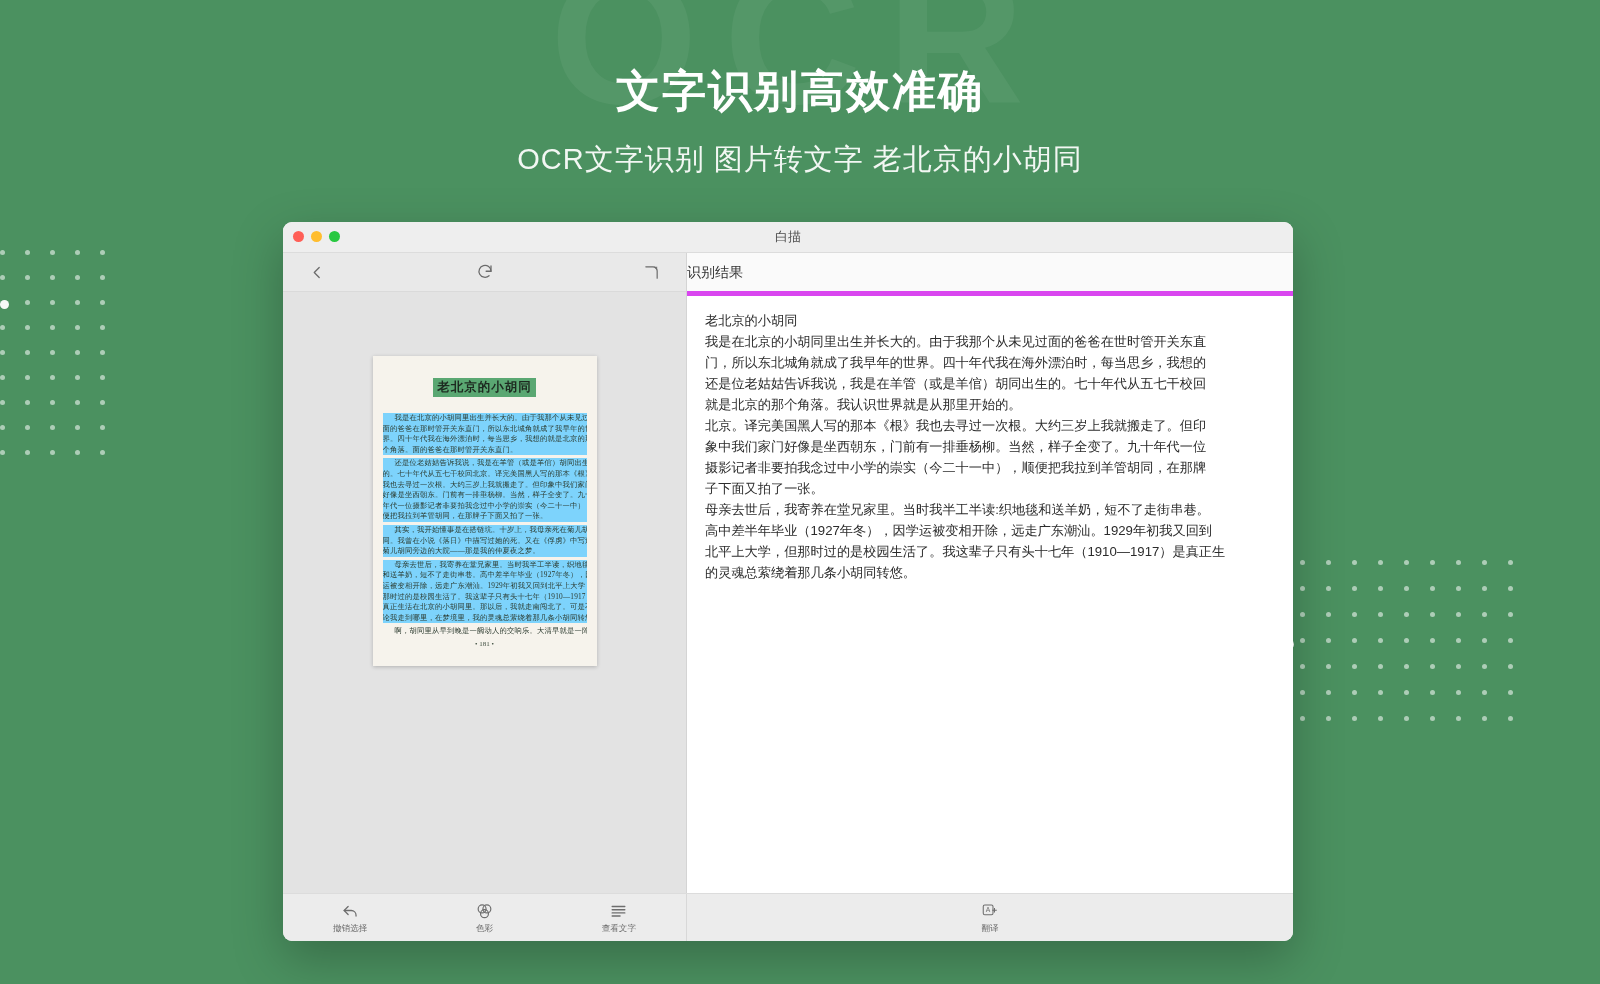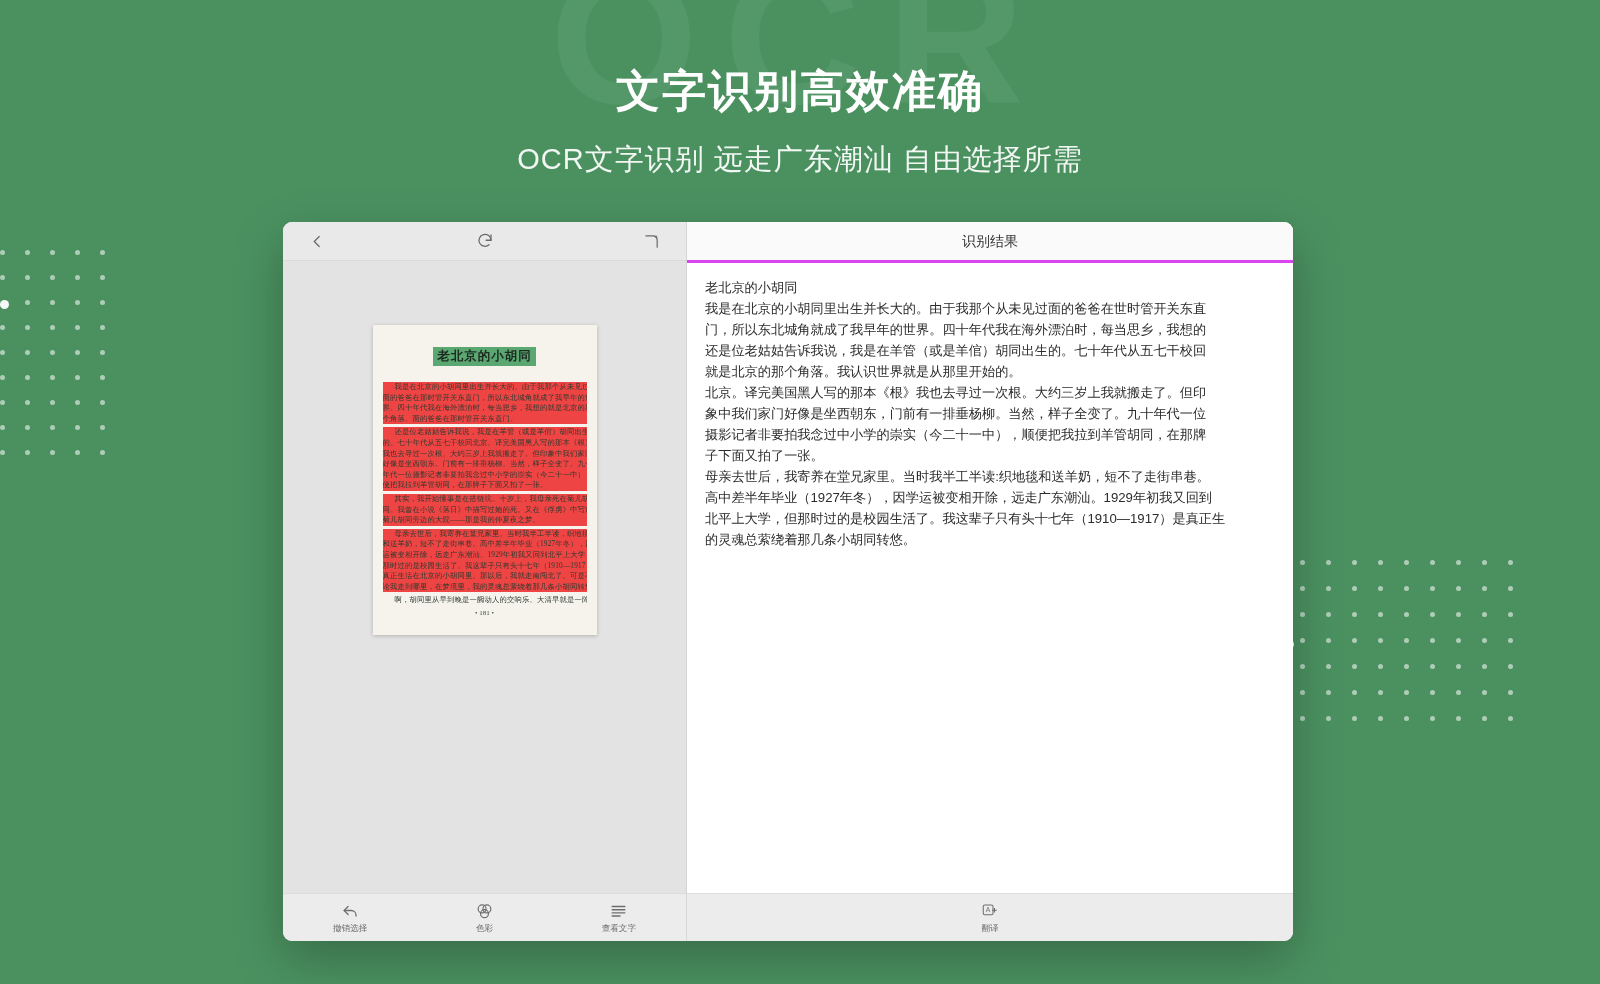--- a/index.html
+++ b/index.html
@@ -187,21 +187,21 @@
     letter-spacing: 1px;
   }
   .scan-para {
     margin: 0 0 3px 0;
   }
   .scan-line {
     display: block;
     font-size: 7.3px;
     line-height: 10.6px;
     color: #2b3a2e;
-    background: #ef4444;
+    background: #7dd3fc;
     white-space: nowrap;
     overflow: hidden;
     letter-spacing: 0.2px;
   }
   .scan-line.indent { text-indent: 12px; }
   .scan-line.plain { background: transparent; }
   .scan-foot {
     text-align: center;
     font-size: 7px;
     color: #3a4a3c;
@@ -212,25 +212,25 @@
   .right-pane {
     flex: 1 1 auto;
     background: #ffffff;
     display: flex;
     flex-direction: column;
     min-width: 0;
   }
   .right-header {
     height: 38px;
     line-height: 38px;
-    text-align: center;
+    text-align: left;
     font-size: 14px;
     color: #333333;
     background: #fafafa;
-    border-bottom: 3px solid #d946ef;
+    border-bottom: 5px solid #d946ef;
   }
   .ocr-text {
     flex: 1 1 auto;
     padding: 14px 18px 10px 18px;
     font-size: 13.2px;
     line-height: 21px;
     color: #2b2b2b;
     overflow: hidden;
   }
   .ocr-text p { margin: 0; }
@@ -385,24 +385,32 @@
     <div class="dot" style="left: 130px; top: 156px;"></div>
     <div class="dot" style="left: 156px; top: 156px;"></div>
     <div class="dot" style="left: 182px; top: 156px;"></div>
     <div class="dot" style="left: 208px; top: 156px;"></div>
   </div>
 <div class="dots" id="dots-mid">
     <div class="dot big" style="left: 0px; top: 0px;"></div>
   </div>
 
 <div class="headline">文字识别高效准确</div>
-<div class="subheadline">OCR文字识别 远走广东潮汕 自由选择所需</div>
+<div class="subheadline">OCR文字识别 图片转文字 老北京的小胡同</div>
 
 <div class="window">
 
+  <div class="titlebar">
+    <div class="traffic">
+      <div class="light red"></div>
+      <div class="light yellow"></div>
+      <div class="light green"></div>
+    </div>
+    <div class="window-title">白描</div>
+  </div>
 
   <div class="body-area">
 
     <div class="left-pane">
 
       <div class="left-toolbar">
         <div class="tb-icon">
           <svg width="17" height="17" viewBox="0 0 24 24" fill="none" stroke="currentColor" stroke-width="1.8" stroke-linecap="round" stroke-linejoin="round">
             <polyline points="13,5 6,12 13,19"></polyline>
               <line x1="6" y1="12" x2="19" y2="12" opacity="0.0"></line>

